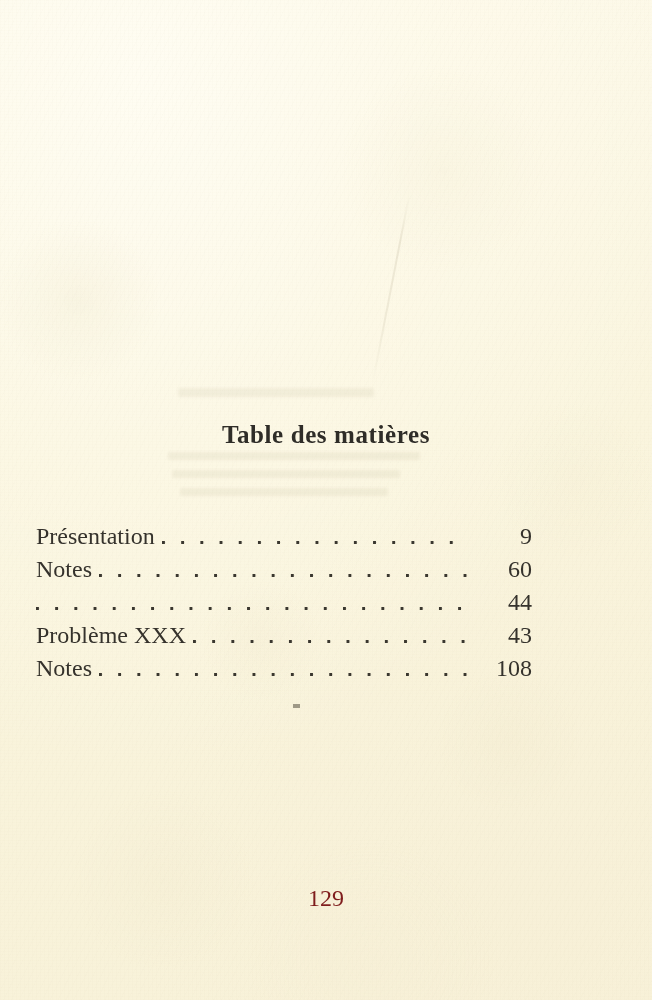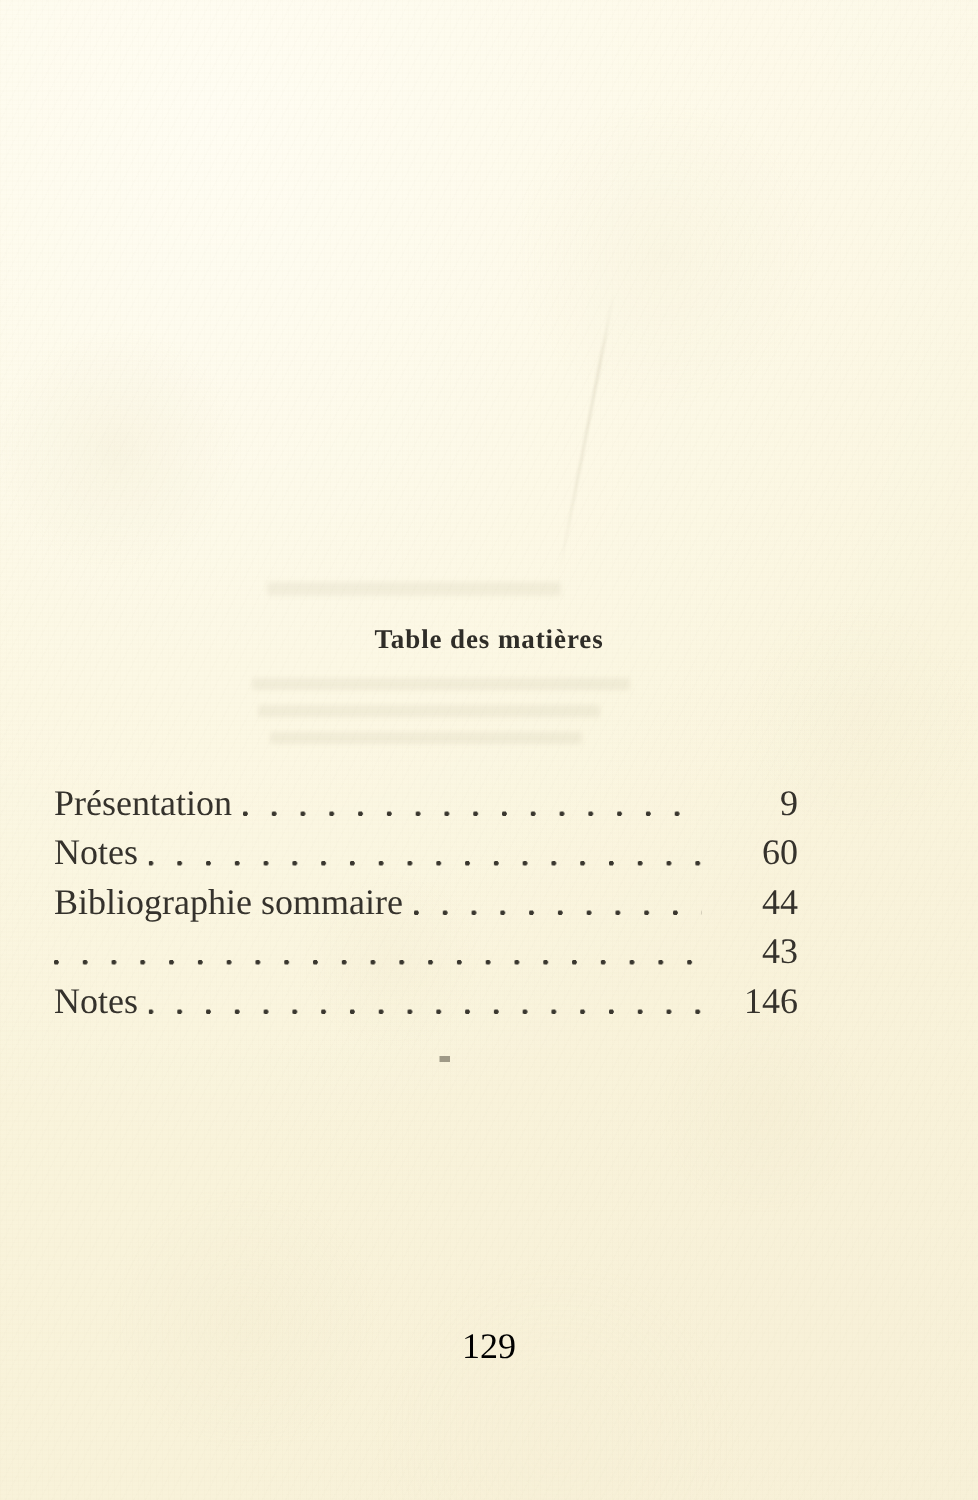--- a/index.html
+++ b/index.html
@@ -109,21 +109,21 @@
     pointer-events: none;
   }
 
   
   .toc-title {
     position: absolute;
     left: 0;
     right: 0;
     top: 405px;
     text-align: center;
-    font-size: 18px;
+    font-size: 25px;
     font-weight: bold;
     letter-spacing: 0.6px;
     line-height: 1;
     color: #2f2d28;
   }
 
   .toc-list {
     position: absolute;
     left: 36px;
     top: 520px;
@@ -173,21 +173,21 @@
     color: #35322c;
   }
 
   .folio {
     position: absolute;
     left: 0;
     right: 0;
     top: 886px;
     text-align: center;
     font-size: 24px;
-    color: #000000;
+    color: #7f1d1d;
     line-height: 1;
   }
 </style>
 </head>
 <body>
 
 <div id="page">
 
   <div class="paper-base"></div>
   <div class="paper-mottle"></div>
@@ -211,33 +211,33 @@
       <span class="toc-page">9</span>
     </div>
 
     <div class="toc-row">
       <span class="toc-label">Notes</span>
       <span class="toc-leader"></span>
       <span class="toc-page">60</span>
     </div>
 
     <div class="toc-row">
-      <span class="toc-label">Bibliographie sommaire</span>
       <span class="toc-leader"></span>
       <span class="toc-page">44</span>
     </div>
 
     <div class="toc-row">
+      <span class="toc-label">Problème  XXX</span>
       <span class="toc-leader"></span>
       <span class="toc-page">43</span>
     </div>
 
     <div class="toc-row">
       <span class="toc-label">Notes</span>
       <span class="toc-leader"></span>
-      <span class="toc-page">146</span>
+      <span class="toc-page">108</span>
     </div>
 
   </div>
 
   <div class="folio">129</div>
 
 </div>
 
 </body></html>

